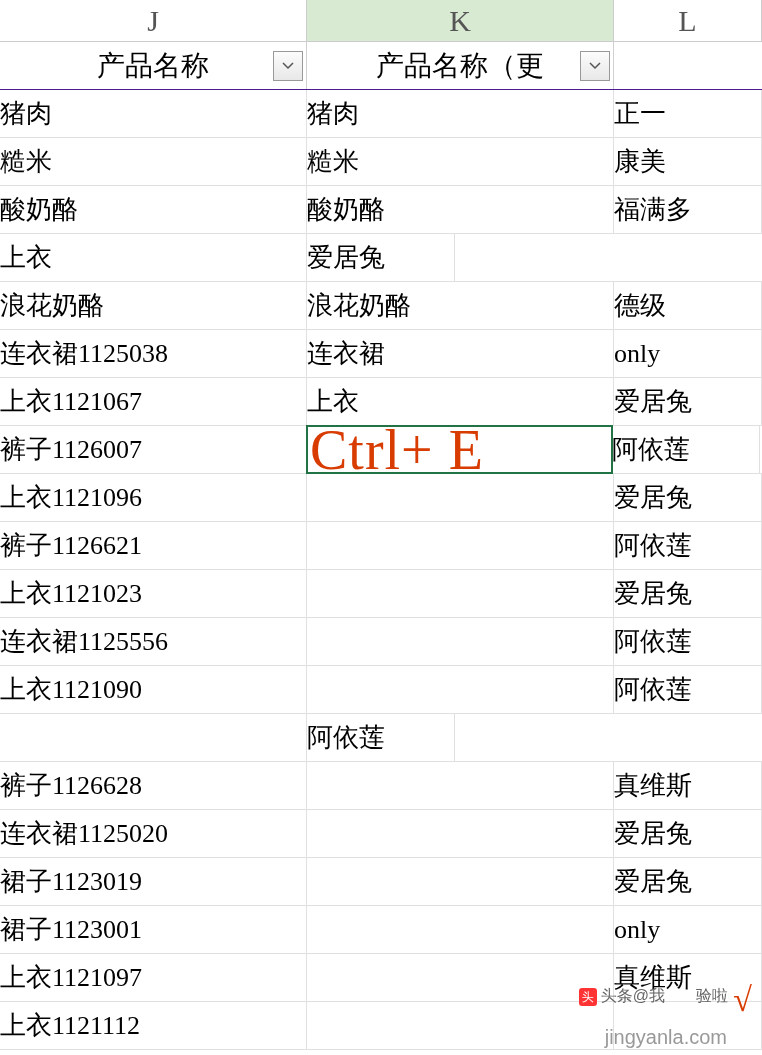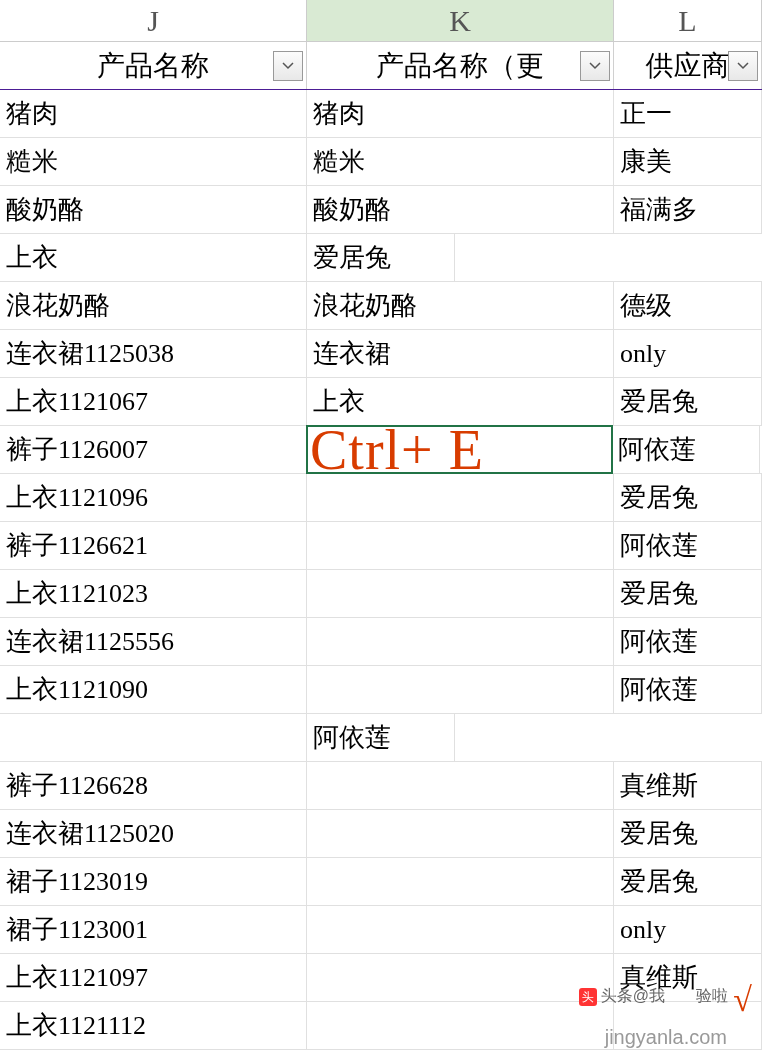--- a/index.html
+++ b/index.html
@@ -60,21 +60,20 @@
       align-items: center;
       justify-content: center;
     }
     .filter-btn svg { width: 12px; height: 8px; }
     .data-row {
       display: flex;
       height: 48px;
       border-bottom: 1px solid #e0e0e0;
     }
     .cell {
-      padding-left: 6px;
       display: flex;
       align-items: center;
       border-right: 1px solid #e0e0e0;
       white-space: nowrap;
       overflow: hidden;
     }
     .active-cell {
       border: 2px solid #217346;
       margin: -1px;
       z-index: 5;
@@ -155,28 +154,20 @@
       </div>
     </div>
     <div class="filter-cell col-k">
       <span>产品名称（更</span>
       <div class="filter-btn">
         <svg viewBox="0 0 12 8">
             <path d="M1 1 L6 6 L11 1" stroke="#555" stroke-width="1.5" fill="none"></path>
           </svg>
       </div>
     </div>
-    <div class="filter-cell col-l">
-      <span>供应商</span>
-      <div class="filter-btn">
-        <svg viewBox="0 0 12 8">
-            <path d="M1 1 L6 6 L11 1" stroke="#555" stroke-width="1.5" fill="none"></path>
-          </svg>
-      </div>
-    </div>
   </div>
 
   <div id="rows-container">
       <div class="data-row">
         <div class="cell col-j">猪肉</div>
         <div class="cell col-k">猪肉</div>
         <div class="cell col-l">正一</div>
       </div>
       <div class="data-row">
         <div class="cell col-j">糙米</div>

